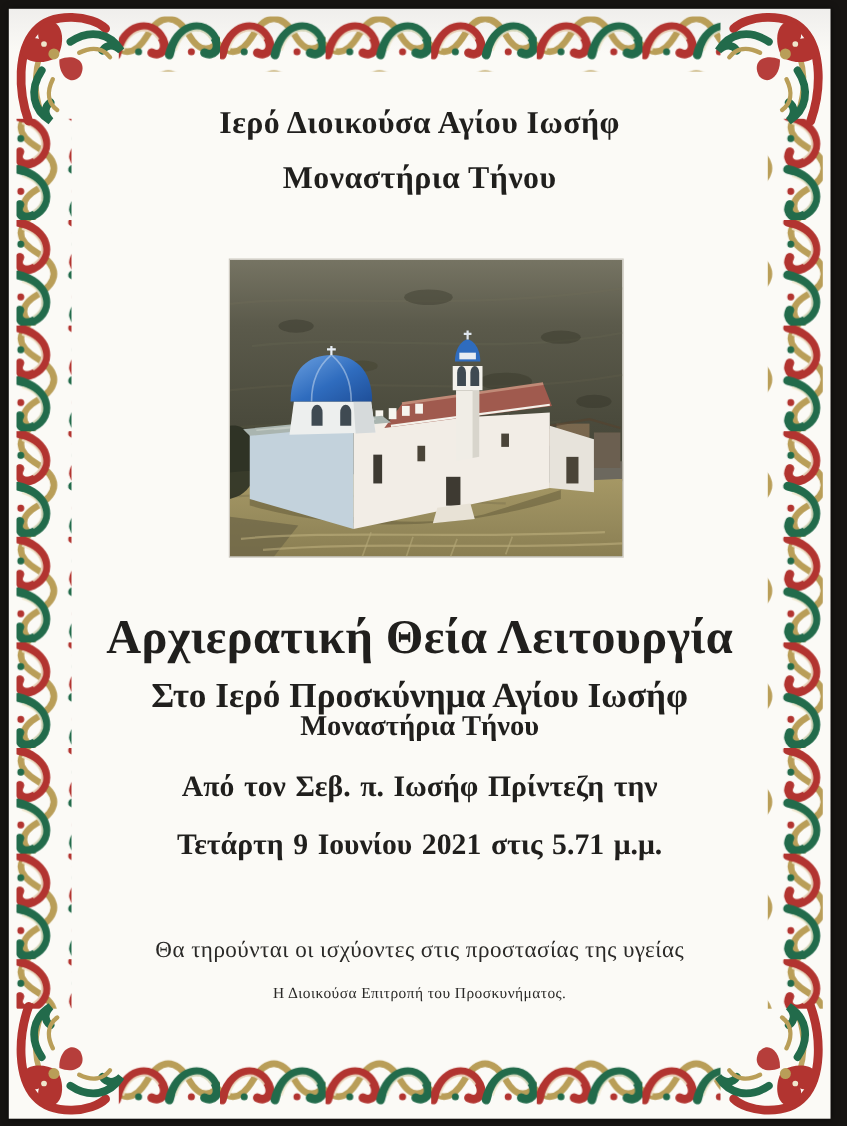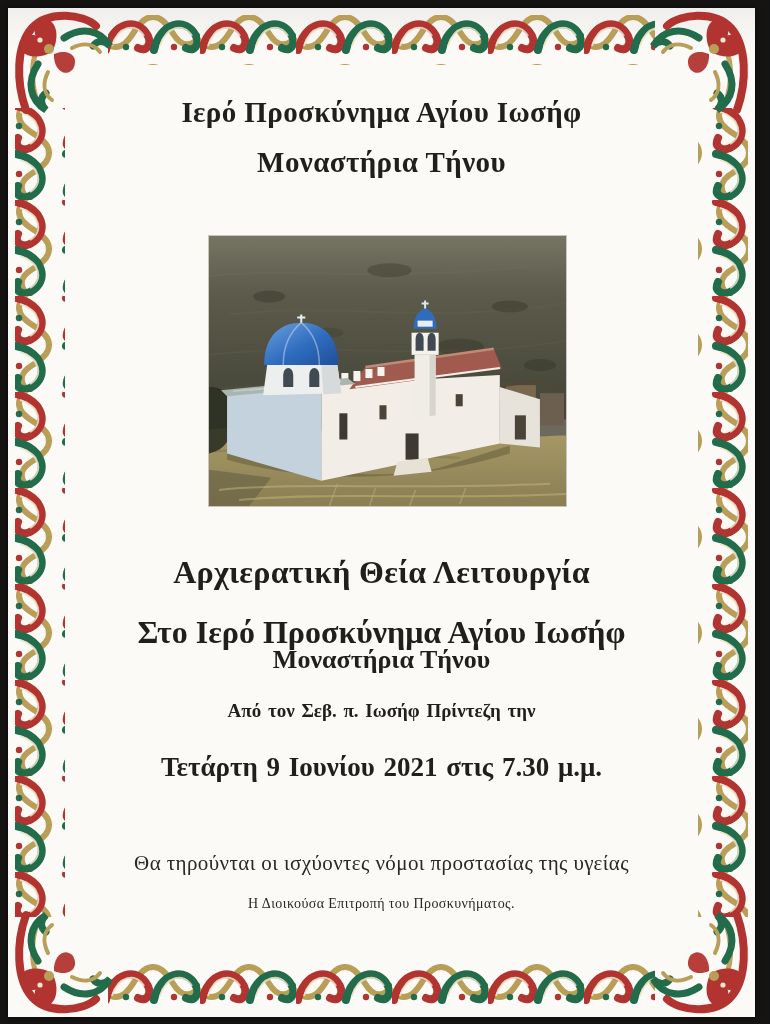--- a/index.html
+++ b/index.html
@@ -24,24 +24,24 @@
   .fg{fill:var(--c-green,#226b4b)}
   .fa{fill:var(--c-gold,#b99e58)}
   .fc{fill:var(--c-cream,#efe6cc)}
   .content{position:absolute;left:0;top:0;width:747px;height:1009px;}
   .t{
     position:absolute;left:62px;right:62px;text-align:center;
     color:var(--c-ink,#201f1d);white-space:nowrap;
   }
   .title1{top:88px;font-size:29px;font-weight:bold;letter-spacing:.4px;}
   .title2{top:138px;font-size:29px;font-weight:bold;letter-spacing:.4px;}
-  .heading{top:546px;font-size:32px;font-weight:bold;letter-spacing:.3px;}
+  .heading{top:546px;font-size:44px;font-weight:bold;letter-spacing:.3px;}
   .loc1{top:606px;font-size:32px;font-weight:bold;}
   .loc2{top:637px;font-size:26px;font-weight:bold;}
-  .celebrant{top:692px;font-size:19px;font-weight:bold;word-spacing:2px;}
+  .celebrant{top:692px;font-size:27px;font-weight:bold;word-spacing:2px;}
   .datetime{top:744px;font-size:27px;font-weight:bold;word-spacing:2px;}
   .note1{top:843px;font-size:21px;letter-spacing:.4px;color:#2a2927;}
   .note2{top:888px;font-size:14px;letter-spacing:.4px;color:#2a2927;}
   .photo{
     position:absolute;left:201px;top:228px;width:357px;height:270px;
     outline:1px solid #c9c5bc;
   }
 </style>
 </head>
 <body>
@@ -101,21 +101,21 @@
       <g transform="translate(4,1005) scale(1,-1)">
           <use href="#cornerTL"></use>
         </g>
       <g transform="translate(743,1005) scale(-1,-1)">
           <use href="#cornerTL"></use>
         </g>
     </svg>
 
     <div class="content">
 
-      <div class="t title1">Ιερό Προσκύνημα Αγίου Ιωσήφ</div>
+      <div class="t title1">Ιερό Διοικούσα Αγίου Ιωσήφ</div>
       <div class="t title2">Μοναστήρια Τήνου</div>
 
       <svg class="photo" viewBox="0 0 356 268" preserveAspectRatio="none" aria-hidden="true">
         <defs>
           <linearGradient id="hillG" x1="0" y1="0" x2="0" y2="1">
             <stop offset="0" stop-color="#767463"></stop>
             <stop offset="0.22" stop-color="#5b5a4b"></stop>
             <stop offset="0.55" stop-color="#4a4a3c"></stop>
             <stop offset="1" stop-color="#40412f"></stop>
           </linearGradient>
@@ -220,20 +220,20 @@
             <rect x="208" y="84" width="15" height="6" fill="#e9edf2"></rect>
             <path d="M215.5,64 L215.5,72 M212,67 L219,67" stroke="#dfe6ee" stroke-width="2"></path>
           </g>
         </g>
       </svg>
 
       <div class="t heading">Αρχιερατική Θεία Λειτουργία</div>
       <div class="t loc1">Στο Ιερό Προσκύνημα Αγίου Ιωσήφ</div>
       <div class="t loc2">Μοναστήρια Τήνου</div>
       <div class="t celebrant">Από τον Σεβ. π. Ιωσήφ Πρίντεζη την</div>
-      <div class="t datetime">Τετάρτη 9 Ιουνίου 2021 στις 7.30 μ.μ.</div>
-
-      <div class="t note1">Θα τηρούνται οι ισχύοντες νόμοι προστασίας της υγείας</div>
+      <div class="t datetime">Τετάρτη 9 Ιουνίου 2021 στις 5.71 μ.μ.</div>
+
+      <div class="t note1">Θα τηρούνται οι ισχύοντες στις προστασίας της υγείας</div>
       <div class="t note2">Η Διοικούσα Επιτροπή του Προσκυνήματος.</div>
 
     </div>
   </div>
 </div>
 
 </body></html>

